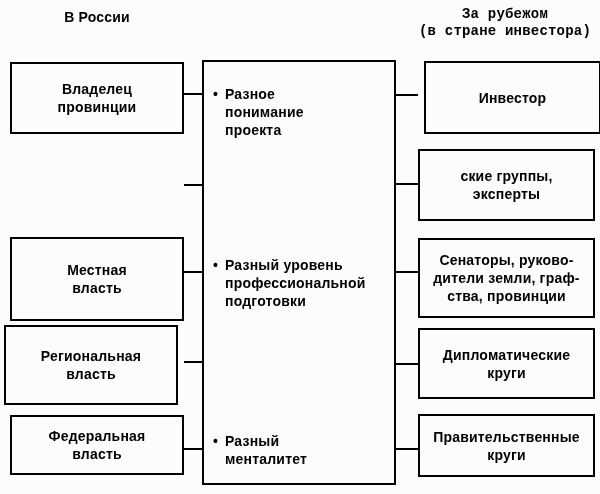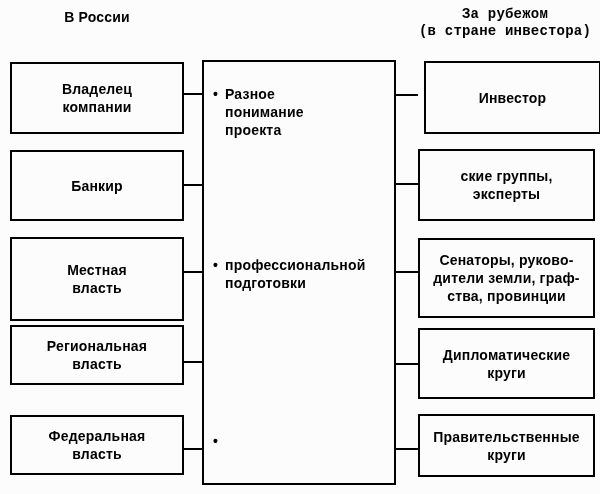--- a/index.html
+++ b/index.html
@@ -12,21 +12,21 @@
   .hdr-left{left:10px;top:9px;width:174px;}
   .hdr-right{left:410px;top:6px;width:190px;font-family:Liberation Mono, monospace;}
   .box{
     position:absolute;border:2px solid #000;background:#fcfcfc;box-sizing:border-box;
     display:flex;align-items:center;justify-content:center;text-align:center;
     font-size:14px;line-height:18px;letter-spacing:0.2px;
   }
   .lb0{left:10px;top:62px;width:174px;height:72px}
   .lb1{left:10px;top:150px;width:174px;height:71px}
   .lb2{left:10px;top:237px;width:174px;height:84px}
-  .lb3{left:10px;top:325px;width:174px;height:60px}
+  .lb3{left:4px;top:325px;width:174px;height:80px}
   .lb4{left:10px;top:415px;width:174px;height:60px}
   .rb0{left:424px;top:61px;width:177px;height:73px}
   .rb1{left:418px;top:149px;width:177px;height:72px}
   .rb2{left:418px;top:238px;width:177px;height:80px}
   .rb3{left:418px;top:328px;width:177px;height:71px}
   .rb4{left:418px;top:414px;width:177px;height:63px}
   .center-box{
     position:absolute;left:202px;top:60px;width:194px;height:425px;
     border:2px solid #000;background:#fcfcfc;box-sizing:border-box;
   }
@@ -55,26 +55,21 @@
 
   <div class="hdr hdr-left">В России</div>
   <div class="hdr hdr-right">
       <div>За рубежом</div>
       <div>(в стране инвестора)</div>
     </div>
 
   <div class="box lb0">
     <div>
         <div>Владелец</div>
-        <div>компании</div>
-      </div>
-  </div>
-  <div class="box lb1">
-    <div>
-        <div>Банкир</div>
+        <div>провинции</div>
       </div>
   </div>
   <div class="box lb2">
     <div>
         <div>Местная</div>
         <div>власть</div>
       </div>
   </div>
   <div class="box lb3">
     <div>
@@ -94,26 +89,31 @@
       <span class="dot">•</span>
       <span>
           <div>Разное</div>
           <div>понимание</div>
           <div>проекта</div>
         </span>
     </div>
     <div class="bullet bu1">
       <span class="dot">•</span>
       <span>
+          <div>Разный уровень</div>
           <div>профессиональной</div>
           <div>подготовки</div>
         </span>
     </div>
     <div class="bullet bu2">
       <span class="dot">•</span>
+      <span>
+          <div>Разный</div>
+          <div>менталитет</div>
+        </span>
     </div>
   </div>
 
   <div class="box rb0">
     <div>
         <div>Инвестор</div>
       </div>
   </div>
   <div class="box rb1">
     <div>

